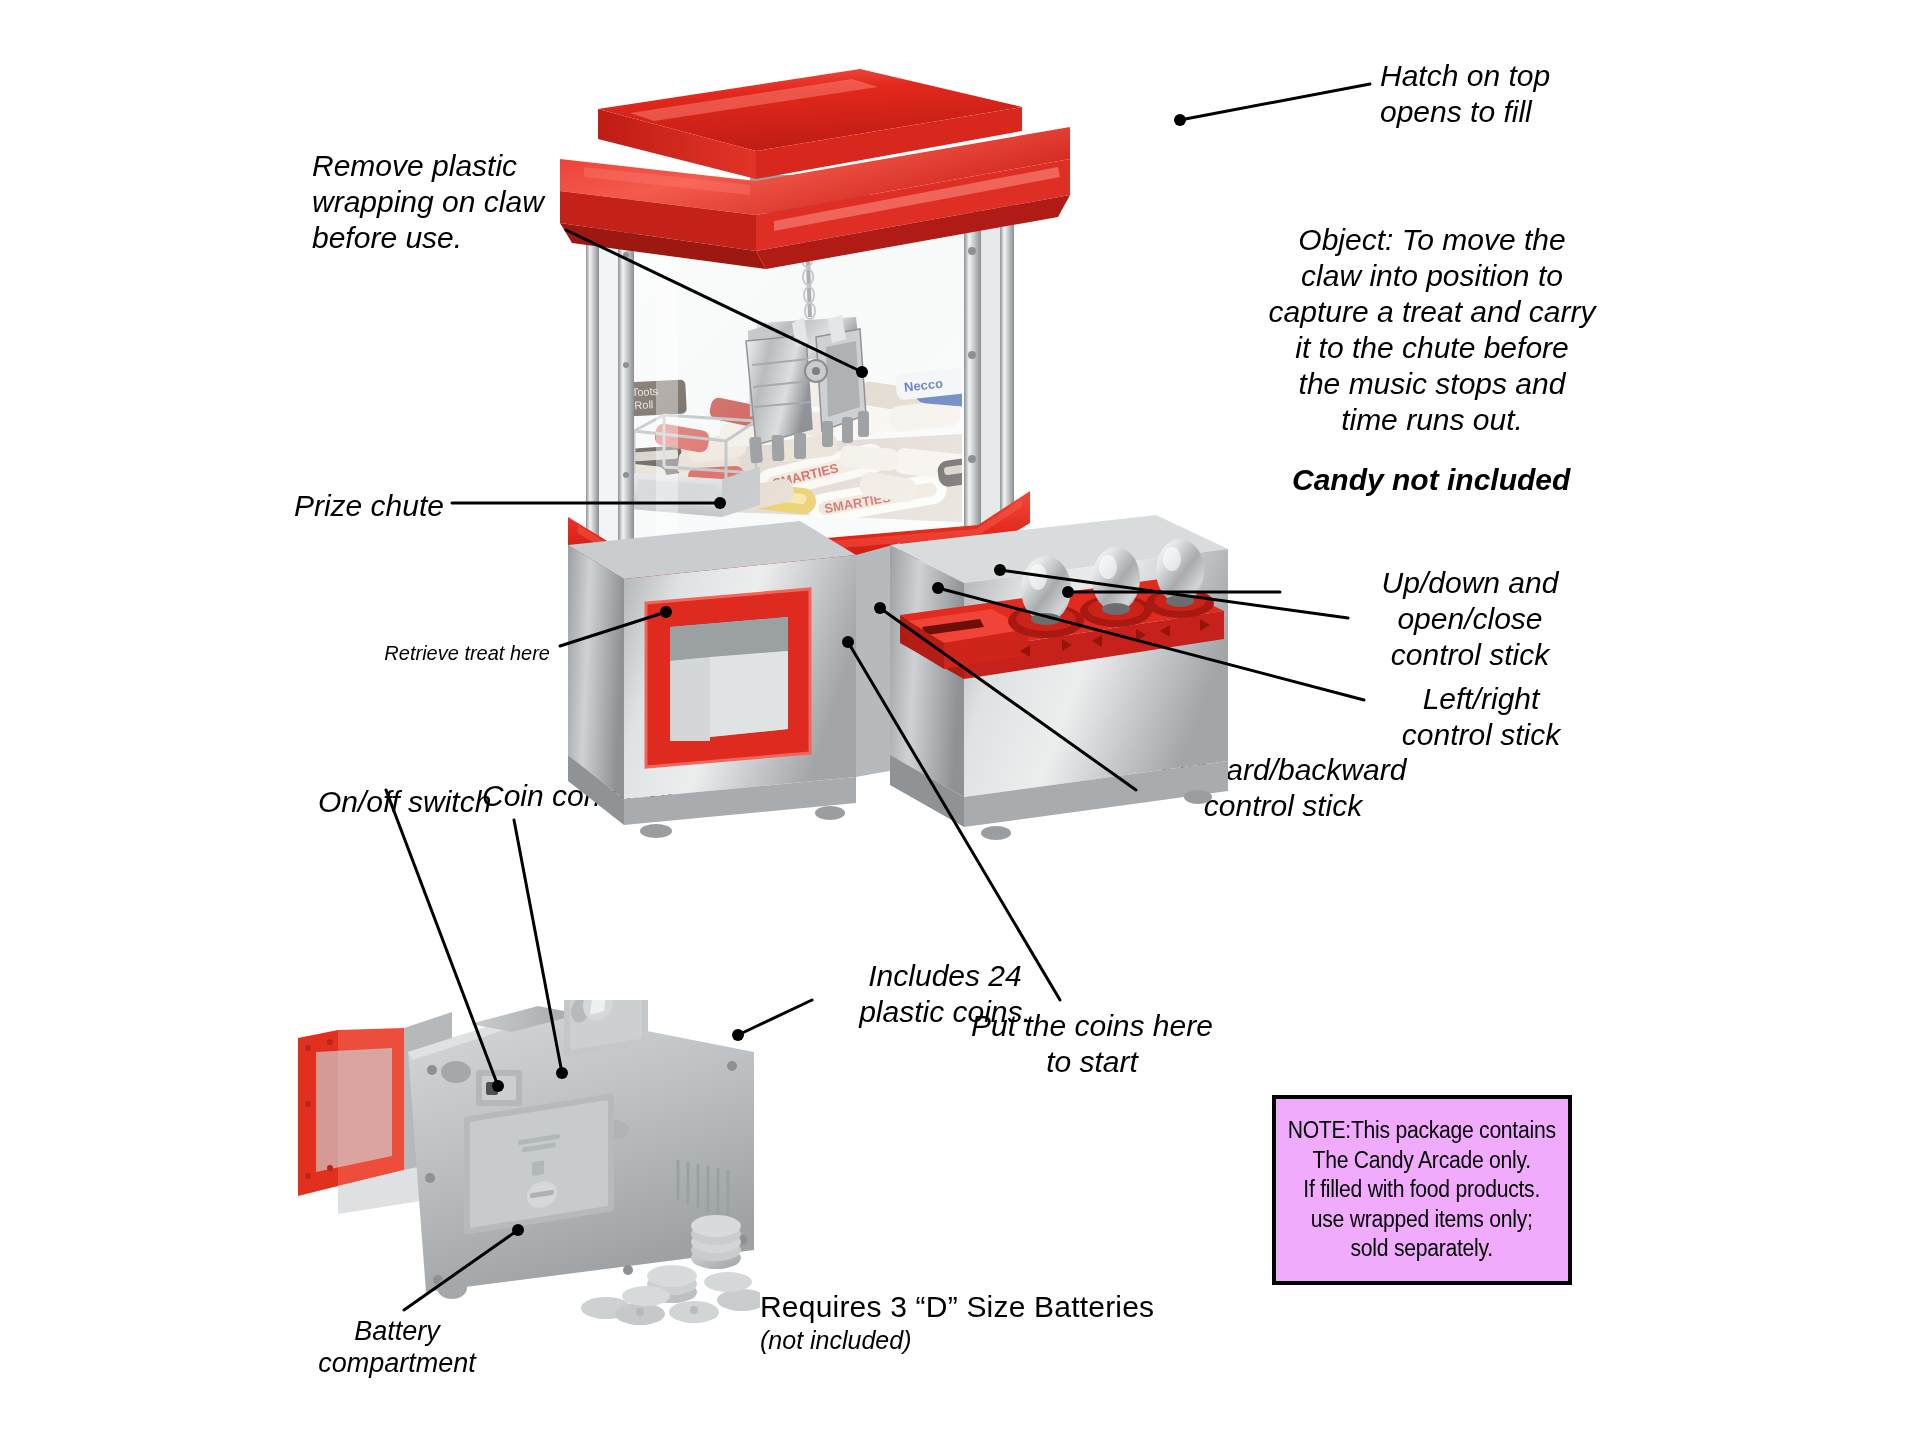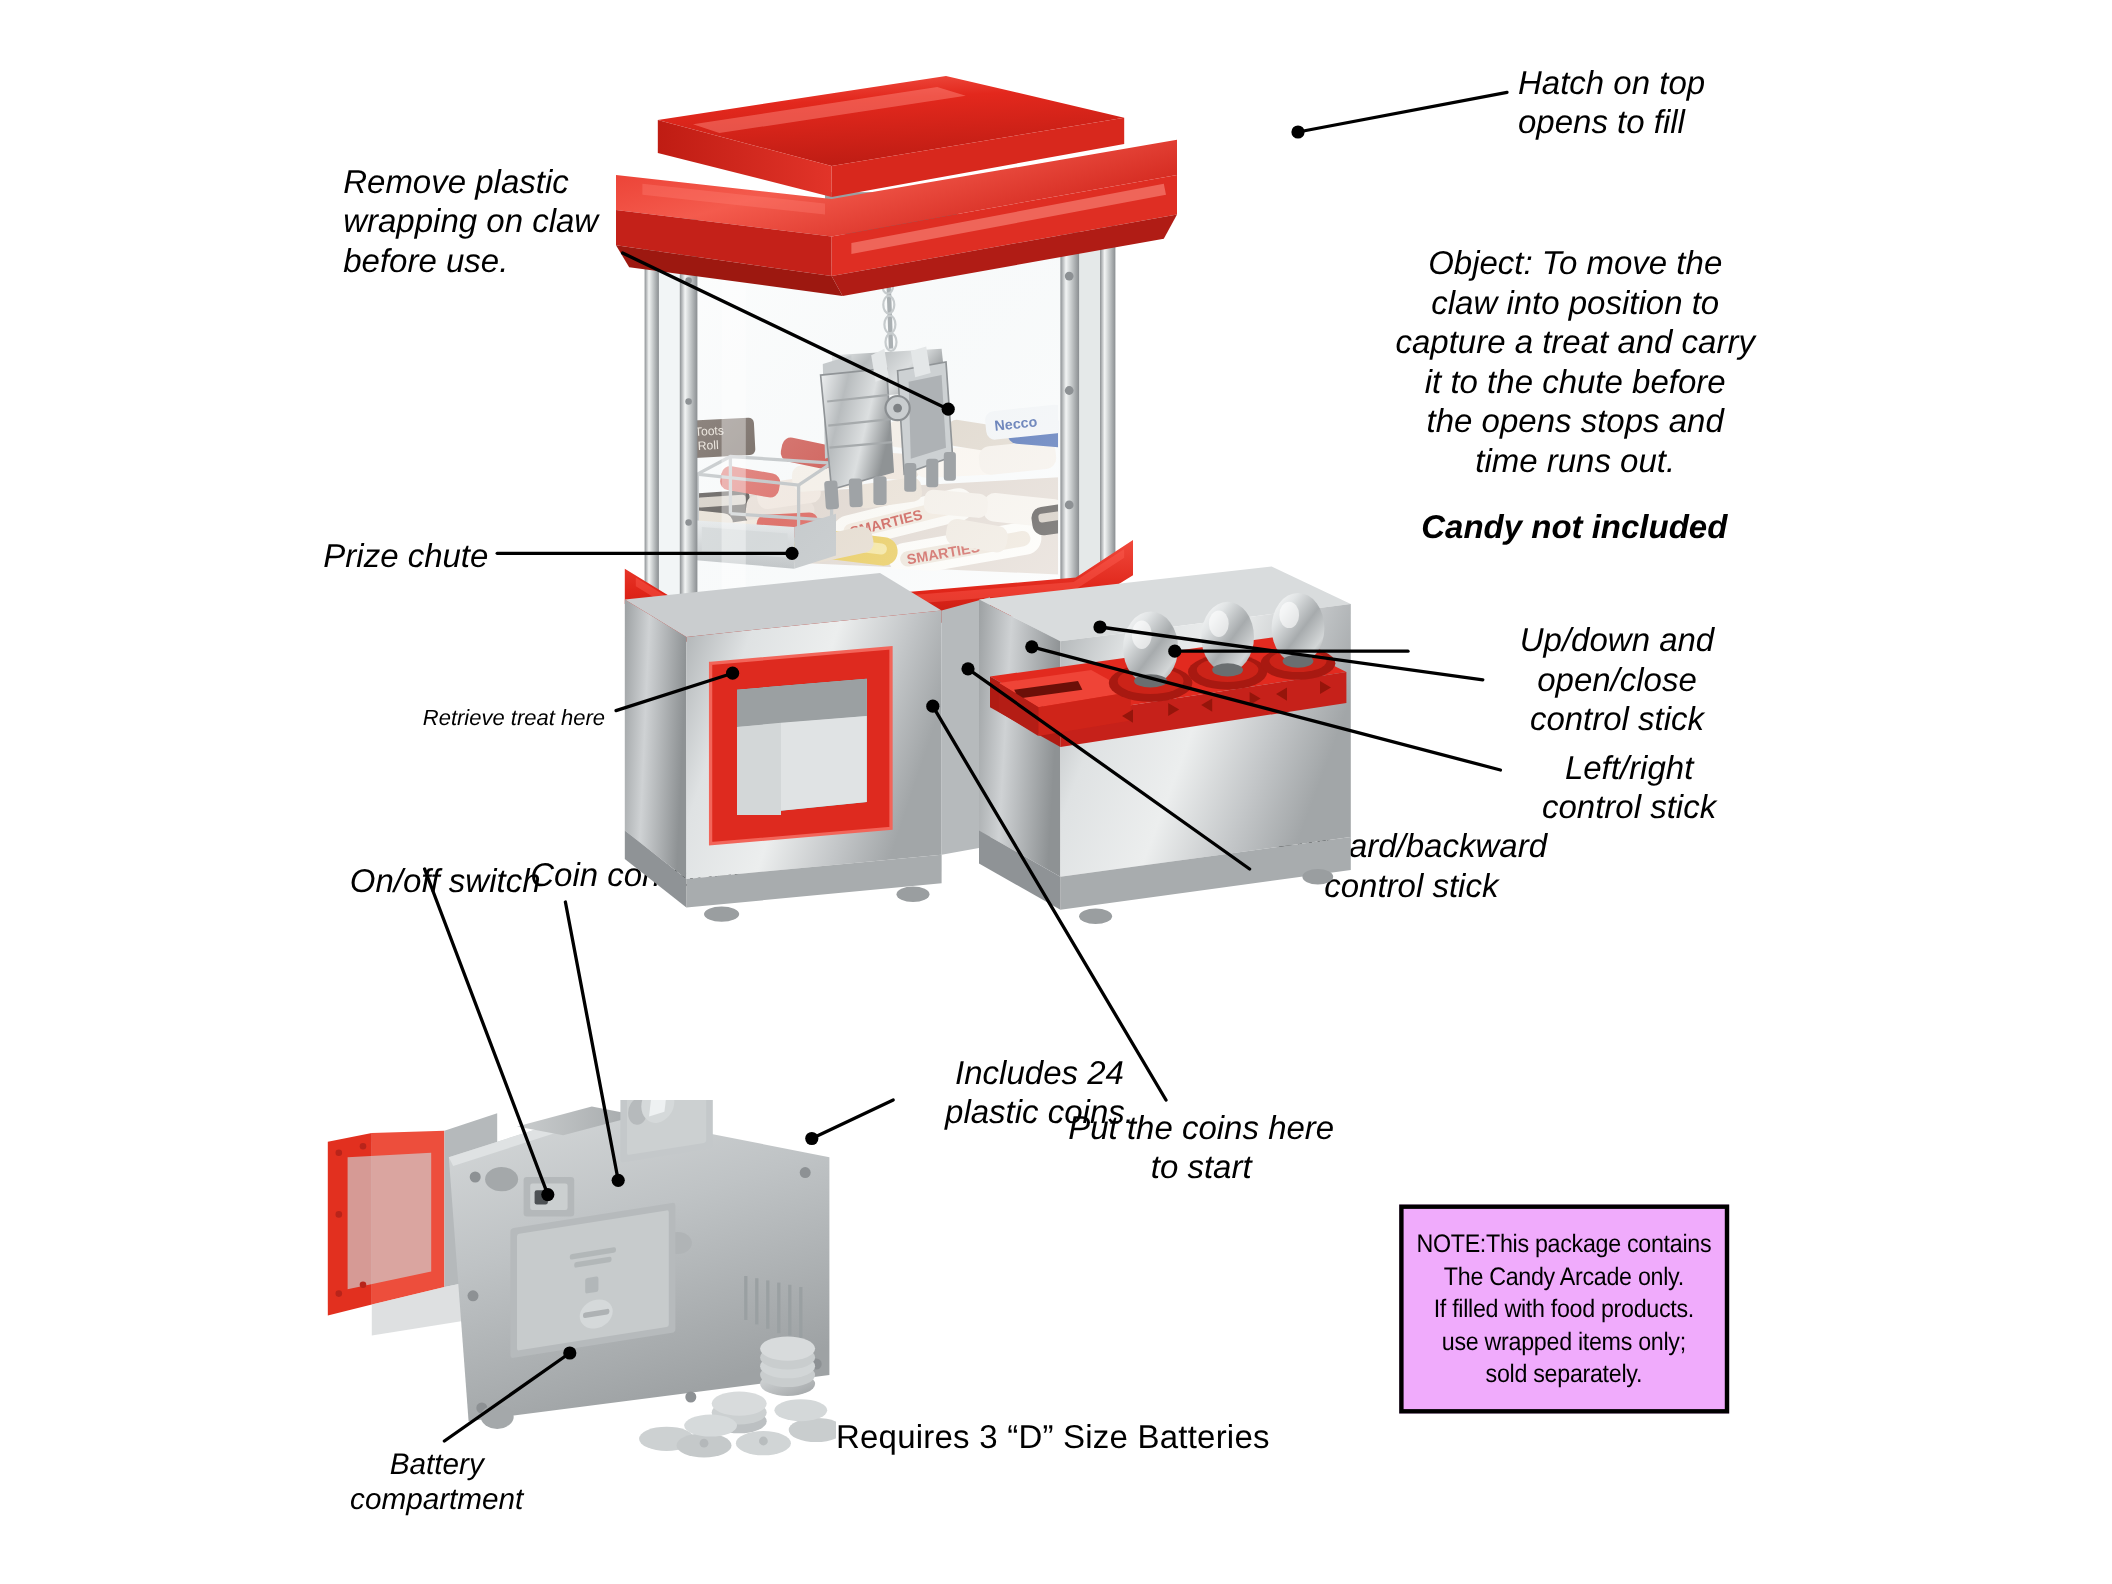--- a/index.html
+++ b/index.html
@@ -559,21 +559,21 @@
 wrapping on claw
 before use.</div>
 
   <div class="lbl l" style="left:1380px;top:58px;width:270px;font-size:30px;">Hatch on top
 opens to fill</div>
 
   <div class="lbl c" style="left:1222px;top:222px;width:420px;font-size:30px;">Object: To move the
 claw into position to
 capture a treat and carry
 it to the chute before
-the opens stops and
+the music stops and
 time runs out.</div>
 
   <div class="lbl l" style="left:1292px;top:462px;width:340px;font-size:30px;font-weight:bold;">Candy not included</div>
 
   <div class="lbl r" style="left:248px;top:488px;width:196px;font-size:30px;">Prize chute</div>
 
   <div class="lbl c" style="left:1352px;top:565px;width:236px;font-size:30px;">Up/down and
 open/close
 control stick</div>
 
@@ -601,15 +601,16 @@
   <div id="notebox">
     <div class="nt">NOTE:This package contains
 The Candy Arcade only.
 If filled with food products.
 use wrapped items only;
 sold separately.</div>
   </div>
 
   <div id="batt">
     <div class="b1">Requires 3 “D” Size Batteries</div>
+    <div class="b2">(not  included)</div>
   </div>
 
 </div>
 
 </body></html>

